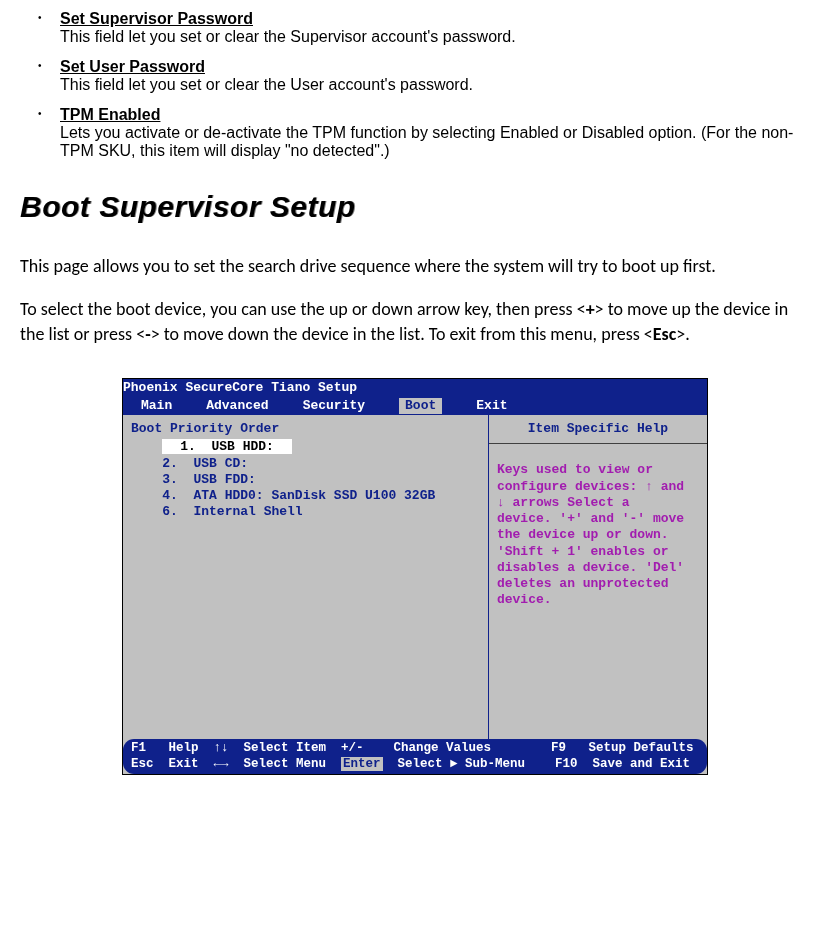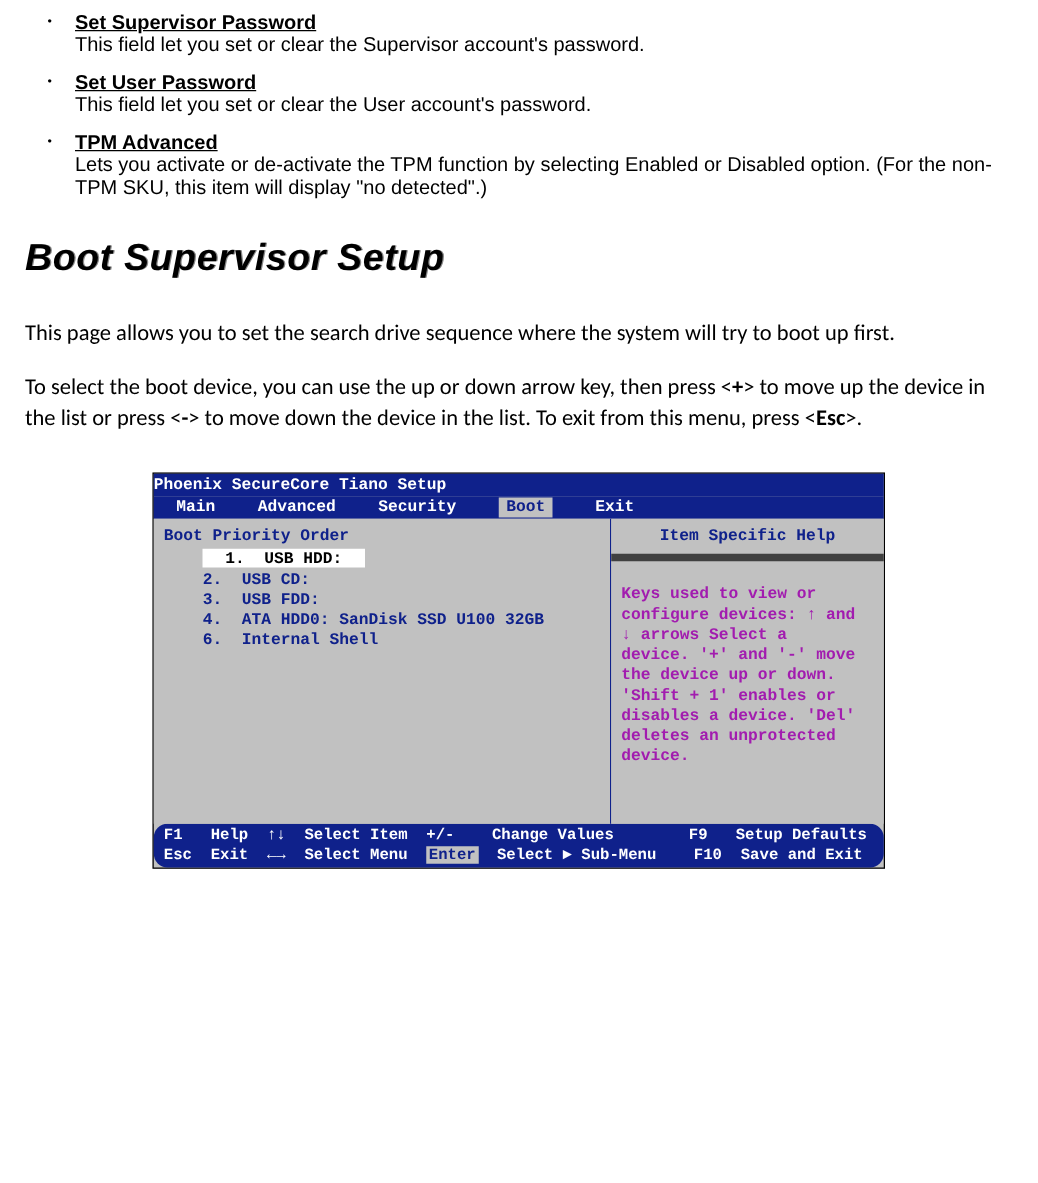--- a/index.html
+++ b/index.html
@@ -82,21 +82,21 @@
     text-align: center;
   }
   .bios-menu span { margin-right: 34px; }
   .bios-menu .active {
     background: #c1c1c1;
     color: #0f218b;
     padding: 0 6px;
   }
   .bios-body {
     display: flex;
-    height: 244px;
+    height: 324px;
   }
   .bios-left {
     flex: 1.6;
     background: #c1c1c1;
     color: #0f218b;
     padding: 6px 8px;
     border-right: 1px solid #0f218b;
     font-weight: bold;
   }
   .bios-left .hdr { color: #0f218b; margin-bottom: 2px; }
@@ -105,21 +105,21 @@
   .bios-right {
     flex: 1;
     background: #c1c1c1;
     padding: 0;
     font-weight: bold;
   }
   .bios-right .help-title {
     text-align: center;
     color: #0f218b;
     padding: 6px 0;
-    border-bottom: 6px solid #404040;
+    border-bottom: 1px solid #404040;
   }
   .bios-right .help-body {
     padding: 18px 20px 8px 8px;
     color: #a21caf;
   }
   .bios-footer {
     background: #0f218b;
     color: #fff;
     padding: 2px 8px;
     font-weight: bold;
@@ -135,21 +135,21 @@
 <ul class="top-list">
   <li>
     <span class="item-title">Set Supervisor Password</span>
     <span class="item-desc">This field let you set or clear the Supervisor account's password.</span>
   </li>
   <li>
     <span class="item-title">Set User Password</span>
     <span class="item-desc">This field let you set or clear the User account's password.</span>
   </li>
   <li>
-    <span class="item-title">TPM Advanced</span>
+    <span class="item-title">TPM Enabled</span>
     <span class="item-desc">Lets you activate or de-activate the TPM function by selecting Enabled or Disabled option. (For the non-TPM SKU, this item will display "no detected".)</span>
   </li>
 </ul>
 
 <h1 class="section-title">Boot Supervisor Setup</h1>
 
 <p class="para">This page allows you to set the search drive sequence where the system will try to boot up first.</p>
 
 <p class="para">
   <span>To select the boot device, you can use the up or down arrow key, then press &lt;</span><span class="strong">+</span><span>&gt; to move up the device in the list or press &lt;</span><span class="strong">-</span><span>&gt; to move down the device in the list. To exit from this menu, press &lt;</span><span class="strong">Esc</span><span>&gt;.</span>

